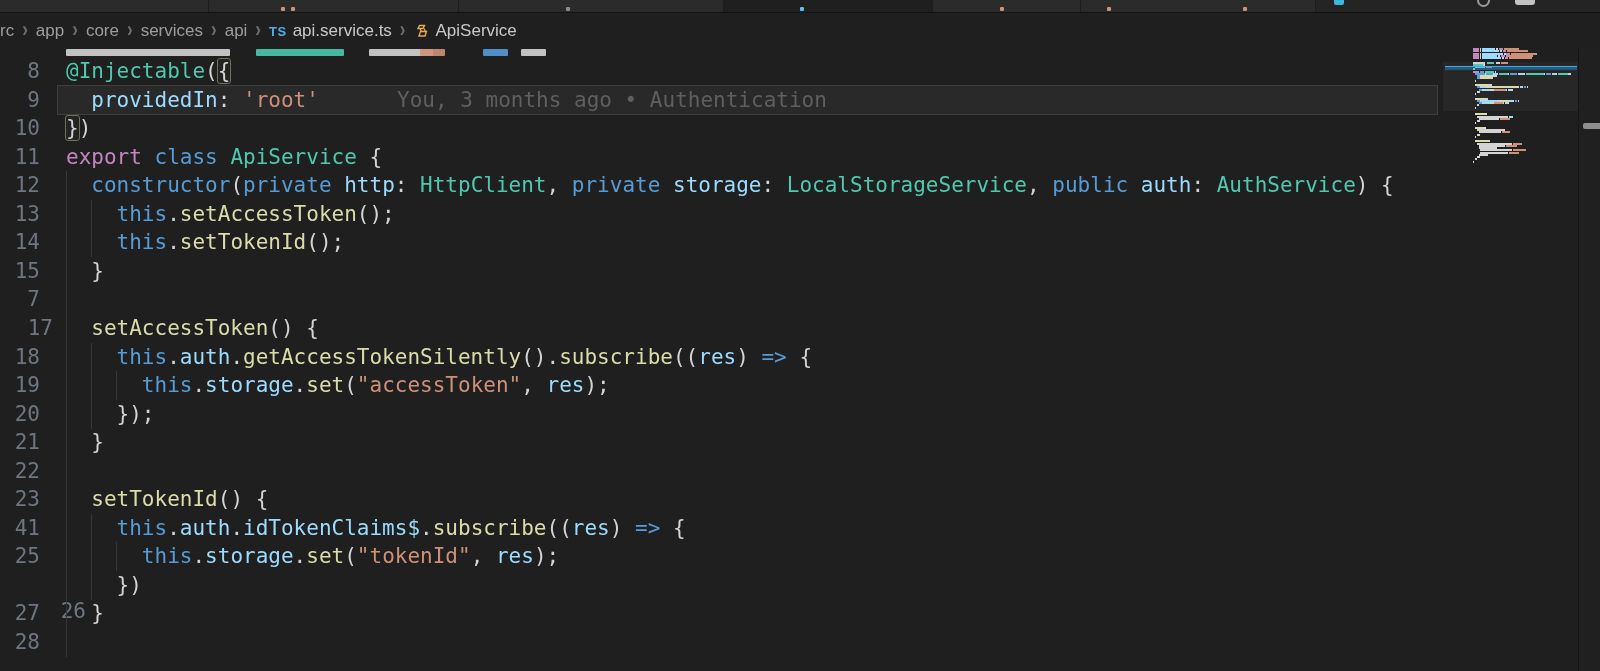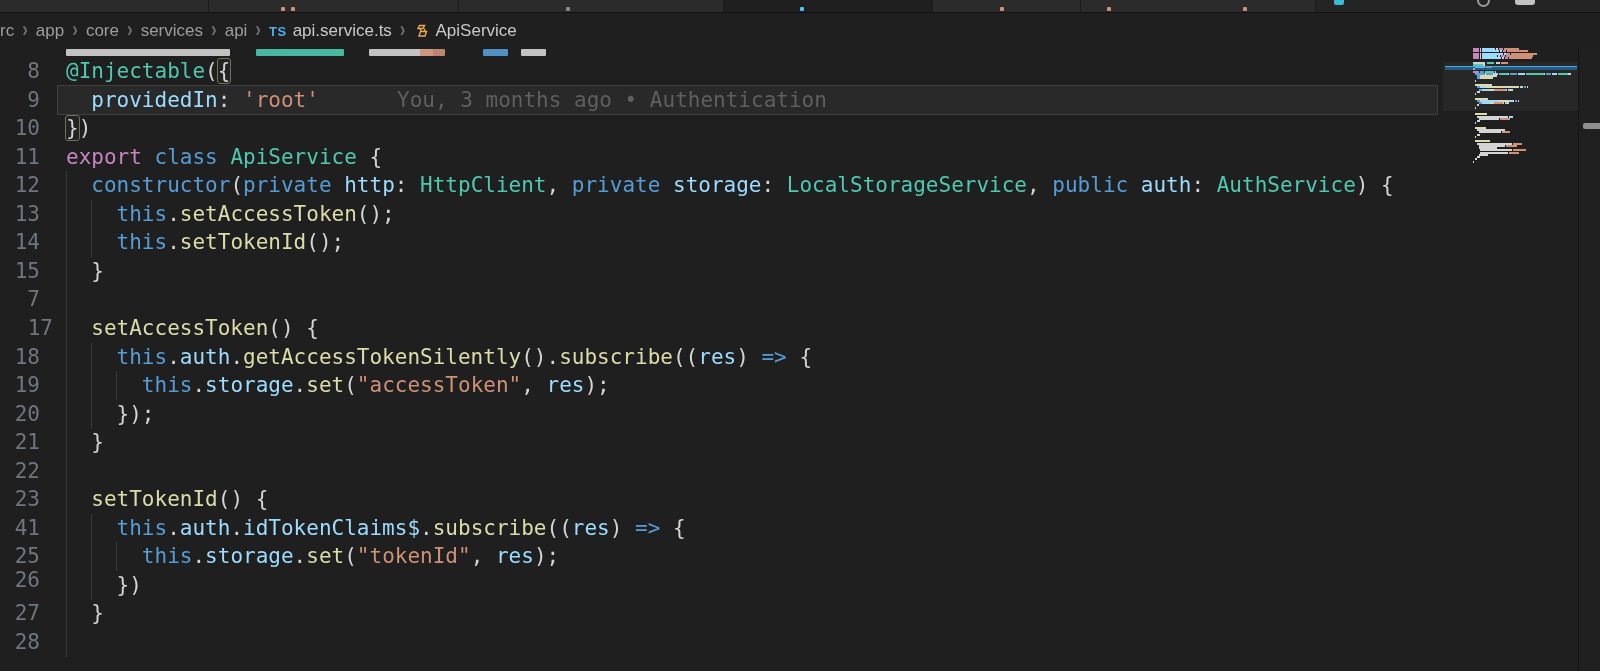--- a/index.html
+++ b/index.html
@@ -183,21 +183,21 @@
     <div class="gut" style="top: 380.15px;">21</div>
     <div class="row" style="top: 380.15px;"><div class="guide" style="left: 0px;"></div><span class="tk-fg">  }</span></div>
     <div class="gut" style="top: 408.7px;">22</div>
     <div class="row" style="top: 408.7px;"><div class="guide" style="left: 0px;"></div></div>
     <div class="gut" style="top: 437.25px;">23</div>
     <div class="row" style="top: 437.25px;"><div class="guide" style="left: 0px;"></div><span class="tk-fg">  </span><span class="tk-yellow">setTokenId</span><span class="tk-fg">() {</span></div>
     <div class="gut" style="top: 465.8px;">41</div>
     <div class="row" style="top: 465.8px;"><div class="guide" style="left: 0px;"></div><div class="guide" style="left: 24.78px;"></div><span class="tk-fg">    </span><span class="tk-blue">this</span><span class="tk-fg">.</span><span class="tk-lblue">auth</span><span class="tk-fg">.</span><span class="tk-lblue">idTokenClaims$</span><span class="tk-fg">.</span><span class="tk-yellow">subscribe</span><span class="tk-fg">((</span><span class="tk-lblue">res</span><span class="tk-fg">) </span><span class="tk-blue">=&gt;</span><span class="tk-fg"> {</span></div>
     <div class="gut" style="top: 494.35px;">25</div>
     <div class="row" style="top: 494.35px;"><div class="guide" style="left: 0px;"></div><div class="guide" style="left: 24.78px;"></div><div class="guide" style="left: 50.06px;"></div><span class="tk-fg">      </span><span class="tk-blue">this</span><span class="tk-fg">.</span><span class="tk-lblue">storage</span><span class="tk-fg">.</span><span class="tk-yellow">set</span><span class="tk-fg">(</span><span class="tk-orange">"tokenId"</span><span class="tk-fg">, </span><span class="tk-lblue">res</span><span class="tk-fg">);</span></div>
-    <div class="gut" style="top: 518px;">26</div>
+    <div class="gut" style="top: 549px; margin-left: 46px;">26</div>
     <div class="row" style="top: 522.9px;"><div class="guide" style="left: 0px;"></div><div class="guide" style="left: 24.78px;"></div><span class="tk-fg">    })</span></div>
     <div class="gut" style="top: 551.45px;">27</div>
     <div class="row" style="top: 551.45px;"><div class="guide" style="left: 0px;"></div><span class="tk-fg">  }</span></div>
     <div class="gut" style="top: 580px;">28</div>
     <div class="row" style="top: 580px;"><div class="guide" style="left: 0px;"></div></div>
     <div class="minimap">
       <div class="mseg" style="top: 0px; left: 0px; width: 5.58px; background: rgb(197, 134, 192);"></div>
       <div class="mseg" style="top: 0px; left: 6.51px; width: 1.86px; background: rgb(212, 212, 212);"></div>
       <div class="mseg" style="top: 0px; left: 9.3px; width: 13.02px; background: rgb(156, 220, 254);"></div>
       <div class="mseg" style="top: 0px; left: 23.25px; width: 1.86px; background: rgb(212, 212, 212);"></div>

